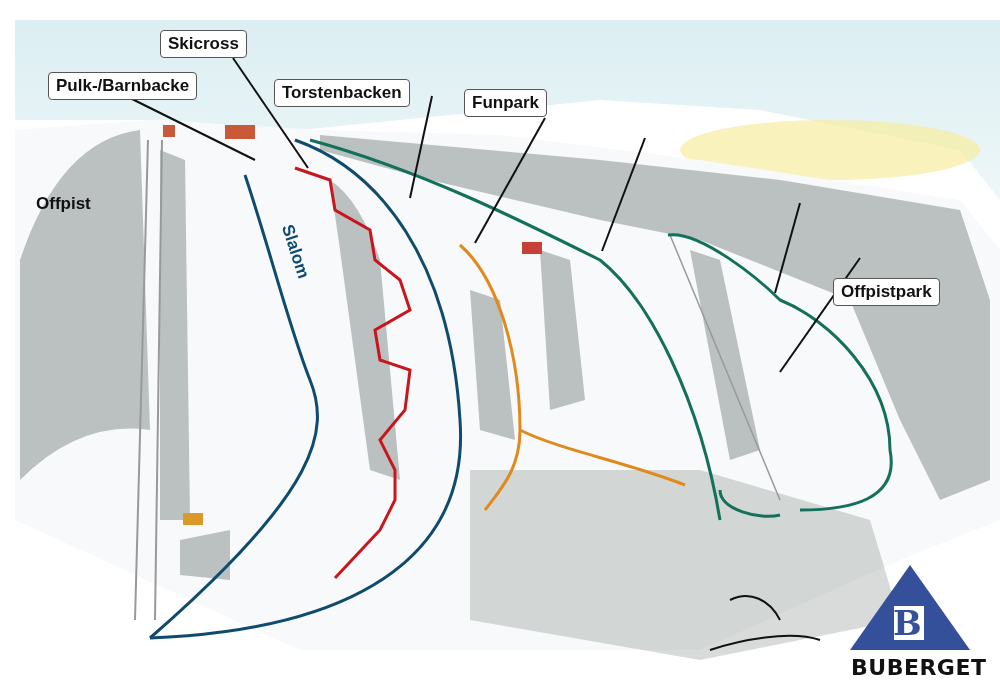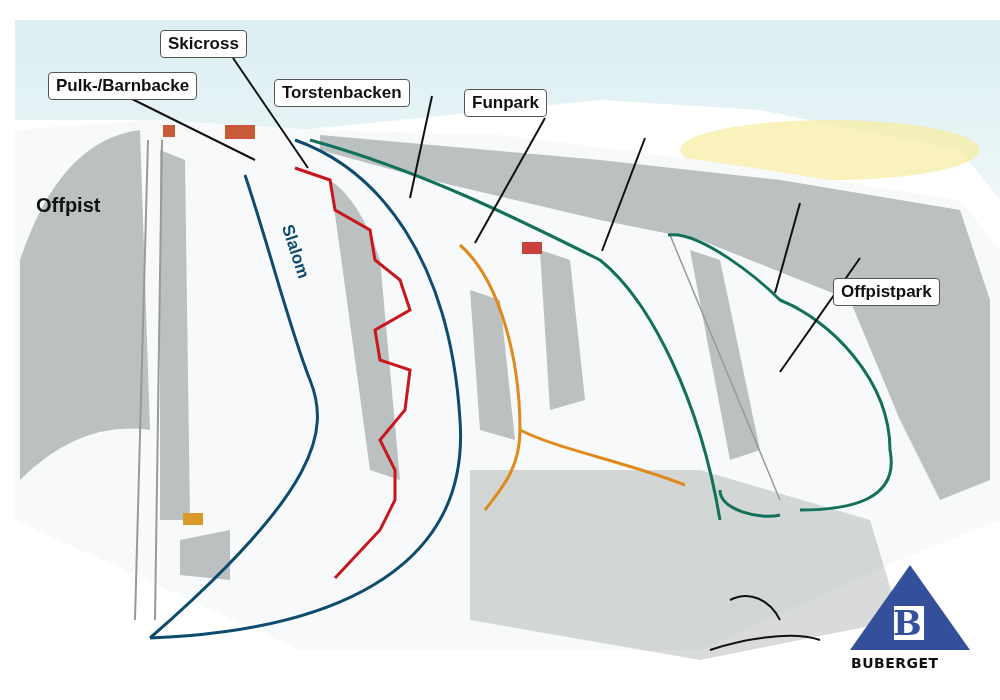--- a/index.html
+++ b/index.html
@@ -1,21 +1,21 @@
 <!DOCTYPE html>
 <html><head>
 <meta charset="utf-8">
 <style>
   html,body{margin:0;padding:0;background:#fff;}
   body{width:1000px;height:700px;overflow:hidden;position:relative;font-family:"Liberation Sans",sans-serif;}
   #map{position:absolute;left:0;top:0;width:1000px;height:696px;}
   .label{position:absolute;background:#fff;border:1.5px solid #555;border-radius:4px;padding:2px 7px;font-weight:bold;font-size:17px;color:#111;white-space:nowrap;line-height:22px;}
-  .plain{position:absolute;font-weight:bold;font-size:20px;color:#111;}
+  .plain{position:absolute;font-weight:bold;font-size:17px;color:#111;}
   .slalom{position:absolute;font-weight:bold;font-size:17px;color:#0e4b6e;transform:rotate(72deg);transform-origin:left top;}
-  .logo-text{position:absolute;font-weight:bold;font-size:14px;color:#111;letter-spacing:0.5px;font-family:"DejaVu Sans",sans-serif;}
+  .logo-text{position:absolute;font-weight:bold;font-size:22px;color:#111;letter-spacing:0.5px;font-family:"DejaVu Sans",sans-serif;}
 </style>
 </head>
 <body>
 
 <div id="map">
   <svg width="1000" height="700" viewBox="0 0 1000 700">
     <defs>
       <linearGradient id="sky" x1="0" y1="0" x2="0" y2="1">
         <stop offset="0" stop-color="#dbeef2"></stop>
         <stop offset="1" stop-color="#eef7f8"></stop>

